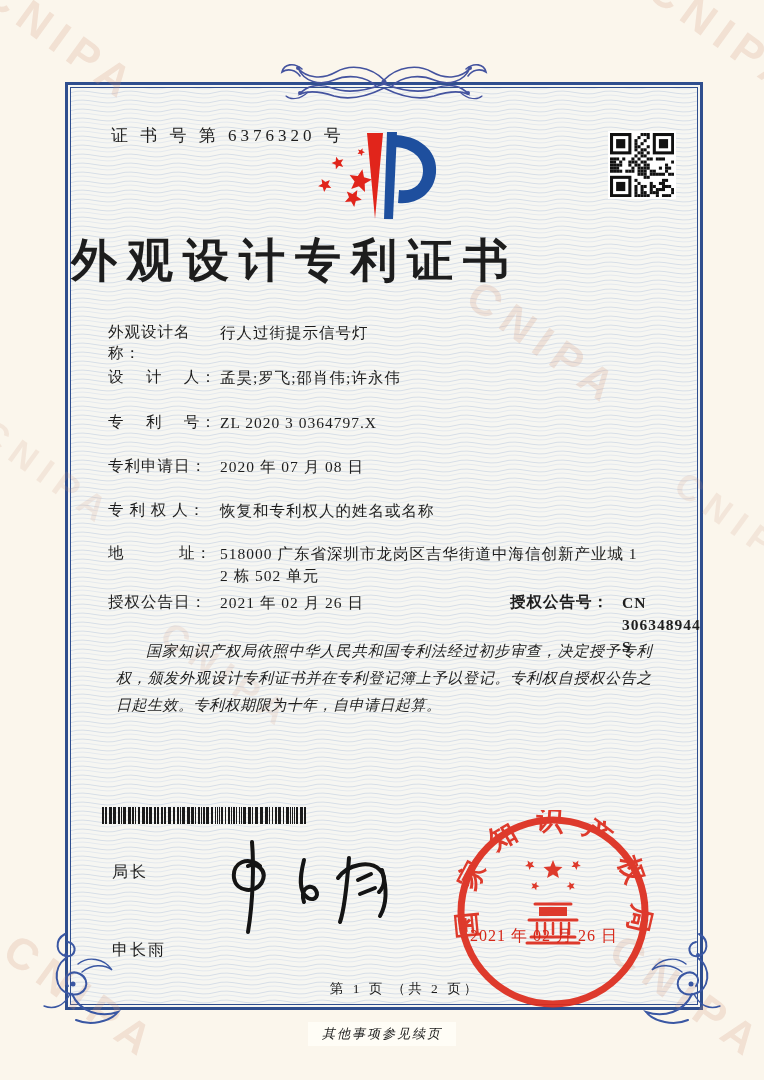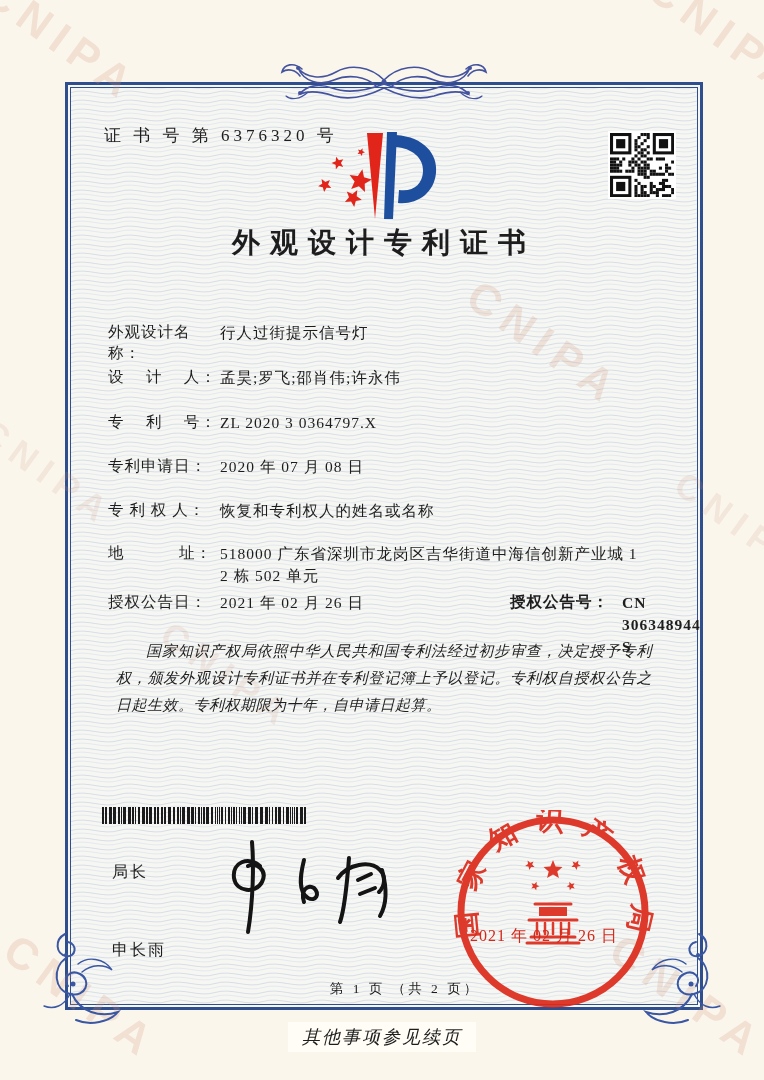--- a/index.html
+++ b/index.html
@@ -5,45 +5,45 @@
   html,body{margin:0;padding:0;}
   .page{position:relative;width:764px;height:1080px;background:#fbf6ec;overflow:hidden;
         font-family:"Liberation Serif",serif;color:#1d1d1d;}
   .wm{position:absolute;font:700 44px "Liberation Sans",sans-serif;letter-spacing:9px;
       color:rgba(208,150,124,0.22);transform:rotate(36deg);white-space:nowrap;z-index:1;}
   .wm.small{font-size:36px;color:rgba(208,150,124,0.16);}
   .frame{position:absolute;left:65px;top:82px;width:638px;height:928px;
          border:3px solid #2f4e8e;background:#f6f6f2;z-index:0;box-sizing:border-box;}
   .frame-inner{position:absolute;inset:2px;border:1px solid #2f4e8e;}
   .guilloche{position:absolute;inset:0;width:100%;height:100%;}
-  .cert-no{position:absolute;left:104px;top:124px;font-size:17px;letter-spacing:4px;z-index:3;}
+  .cert-no{position:absolute;left:111px;top:124px;font-size:17px;letter-spacing:4px;z-index:3;}
   .logo{position:absolute;left:310px;top:128px;z-index:3;}
   .qr{position:absolute;left:608px;top:131px;z-index:3;background:#fff;padding:2px;}
-  .title{position:absolute;left:65px;top:224px;width:638px;text-align:center;margin:0;
-         font-size:28px;font-weight:700;letter-spacing:10px;z-index:3;}
+  .title{position:absolute;left:65px;top:224px;width:638px;text-align:left;margin:6px;
+         font-size:46px;font-weight:700;letter-spacing:10px;z-index:3;}
   .field{position:absolute;left:108px;z-index:3;font-size:15.5px;letter-spacing:1px;display:flex;}
   .field .lbl{width:112px;flex:0 0 112px;}
   .field .val{max-width:450px;line-height:22px;}
   .grant2{position:absolute;left:402px;top:0;display:flex;font-size:15.5px;letter-spacing:1px;font-weight:bold;}
   .paras{position:absolute;left:108px;top:630px;width:552px;z-index:3;font-size:15px;
          line-height:27px;font-style:italic;letter-spacing:0.5px;text-align:justify;}
   .paras p{margin:8px;text-indent:2em;}
   .barcode{position:absolute;left:100px;top:806px;z-index:3;}
   .sig-title{position:absolute;left:112px;top:862px;font:16px "Liberation Sans",sans-serif;
              letter-spacing:2px;z-index:3;}
   .sig-name{position:absolute;left:112px;top:894px;font:16px "Liberation Sans",sans-serif;
             letter-spacing:2px;z-index:3;margin-top:46px;}
   .signature{position:absolute;left:208px;top:836px;z-index:4;}
   .seal{position:absolute;left:451px;top:810px;z-index:5;opacity:0.92;}
   .seal-date{position:absolute;left:470px;top:926px;width:190px;color:#d6281a;font-size:16px;
              letter-spacing:1px;z-index:6;}
   .page-info{position:absolute;left:65px;top:980px;width:638px;text-align:center;
              font-size:13.5px;letter-spacing:3px;z-index:3;margin-left:21px;}
   .note{position:absolute;left:50%;top:1022px;transform:translateX(-50%);
-        background:#fffdf6;padding:3px 14px;font-size:18px;font-style:italic;
+        background:#fffdf6;padding:3px 14px;font-size:13px;font-style:italic;
         letter-spacing:2px;z-index:3;}
   .ornament{position:absolute;z-index:4;}
   svg{display:block;}
 </style>
 </head>
 <body>
 
 <div class="page">
 
   <span class="wm" style="left:-28px;top:14px">CNIPA</span>

